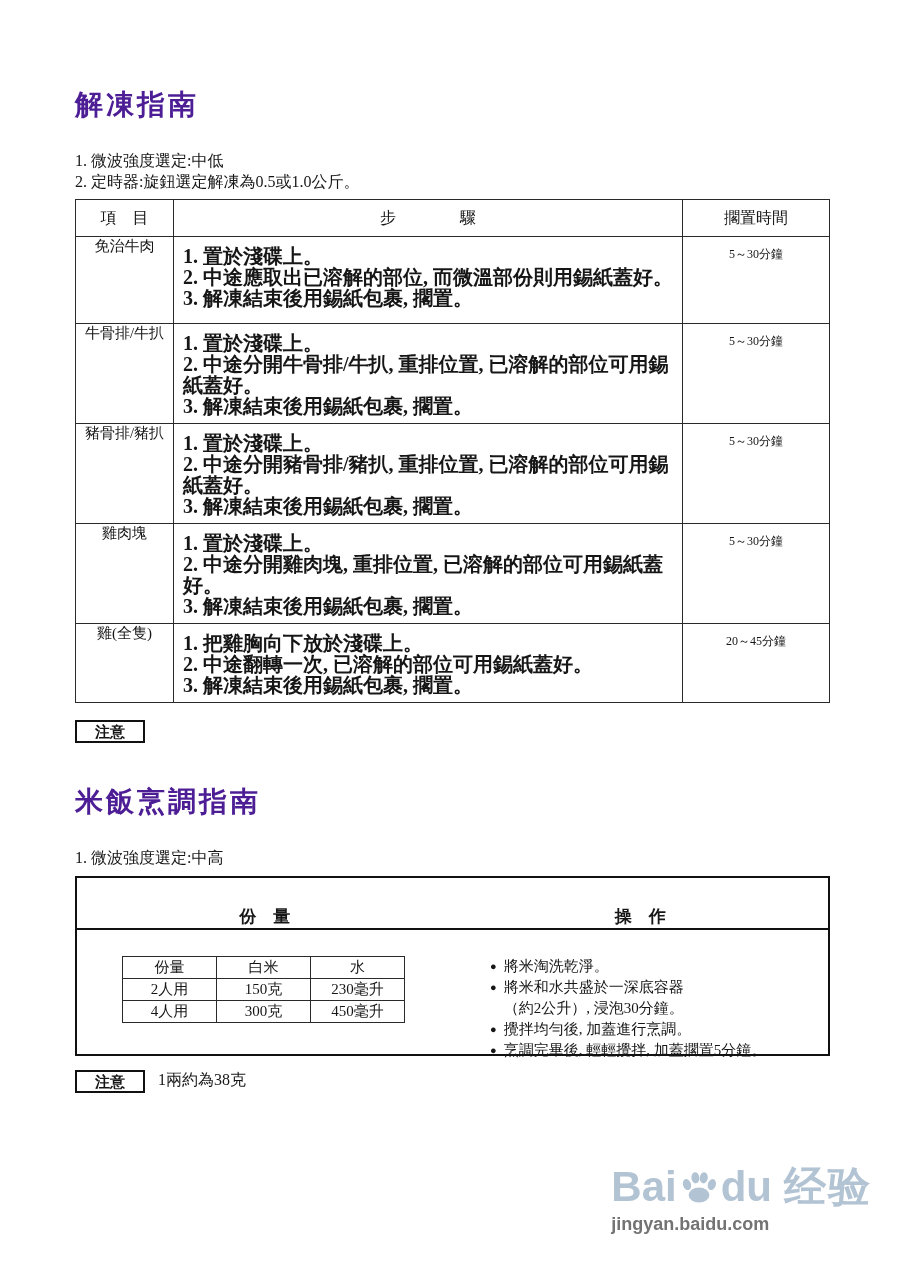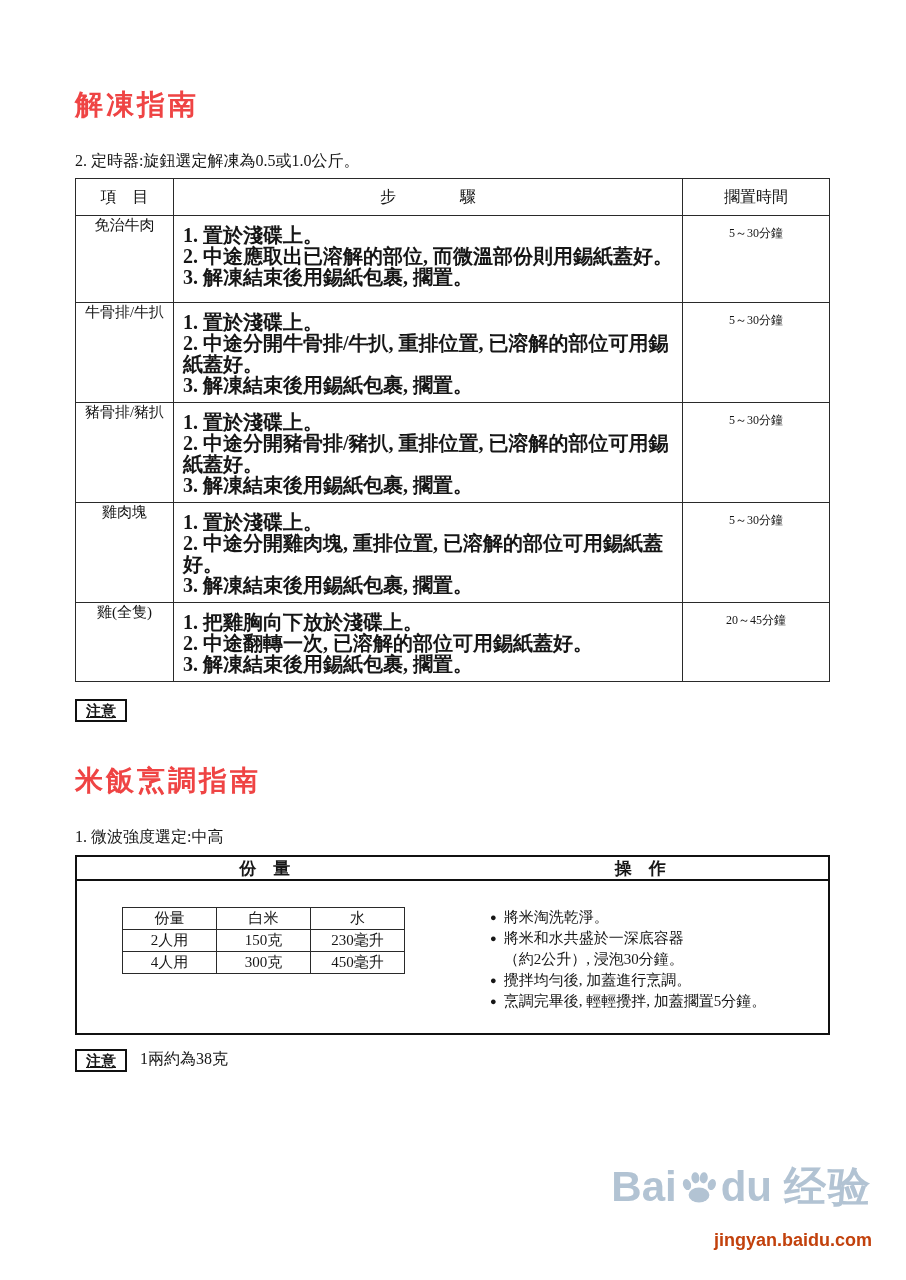--- a/index.html
+++ b/index.html
@@ -7,52 +7,52 @@
   body {
     width: 906px; height: 1280px;
     font-family: "Liberation Serif", serif;
     color: #161616;
   }
   .page { position: relative; width: 906px; height: 1280px; background: #fff; overflow: hidden; }
   .content { padding: 86px 76px 0 75px; }
 
   .title {
     font-family: "Liberation Sans", sans-serif;
-    font-size: 28px; font-weight: bold; letter-spacing: 3px; color: #ef4444;
+    font-size: 28px; font-weight: bold; letter-spacing: 3px; color: #4c1d95;
   }
   .instructions { margin-top: 26px; font-size: 16px; line-height: 21px; }
 
   table.defrost { width: 100%; border-collapse: collapse; margin-top: 7px; border-radius: 24px; }
   table.defrost th, table.defrost td { border: 1px solid #2a2a2a; }
   table.defrost th { height: 37px; font-weight: normal; font-size: 16px; text-align: center; }
   table.defrost col.c1 { width: 98px; }
   table.defrost col.c3 { width: 147px; }
   td.c-item { text-align: center; vertical-align: top; font-size: 15px; }
   td.c-steps { vertical-align: top; padding: 9px 6px 6px 9px; }
   td.c-steps div { font-size: 20px; line-height: 21px; font-weight: bold; }
   td.c-time { text-align: center; vertical-align: top; padding-top: 9px; font-size: 12px; }
   tr.r1 td { height: 87px; }
   tr.r2 td, tr.r3 td { height: 79px; }
   tr.r4 td, tr.r5 td { height: 78px; }
 
   .note { display: flex; align-items: flex-start; margin-top: 17px; }
   .note-label {
     font-family: "Liberation Sans", sans-serif;
     font-weight: bold; font-size: 15px; line-height: 19px;
-    border: 2px solid #111; padding: 0 9px; display: inline-block;
-    flex: 0 0 auto; margin-right: 13px; text-decoration: underline;
+    border: 2px solid #111; padding: 0 18px; display: inline-block;
+    flex: 0 0 auto; margin-right: 13px;
   }
   .note-text div { font-size: 16px; line-height: 22px; }
 
   .title2 { margin-top: 40px; }
 
   .rice-box { border: 2px solid #111; margin-top: 8px; height: 180px; }
   .rice-header {
-    display: flex; height: 24px; border-bottom: 2px solid #111;
-    align-items: flex-start; font-family: "Liberation Sans", sans-serif;
+    display: flex; height: 52px; border-bottom: 2px solid #111;
+    align-items: flex-end; font-family: "Liberation Sans", sans-serif;
     font-weight: bold; font-size: 17px;
   }
   .rice-header > div { width: 50%; text-align: center; }
   .rice-body { display: flex; padding: 26px 0 0 45px; }
 
   table.portion { border-collapse: collapse; font-size: 15px; align-self: flex-start; }
   table.portion th, table.portion td {
     border: 1px solid #2a2a2a; width: 94px; height: 22px;
     text-align: center; font-weight: normal;
   }
@@ -65,36 +65,37 @@
   .note2 { margin-top: 14px; }
   .note2 .note-text div { line-height: 20px; }
 
   .watermark {
     position: absolute; right: 34px; top: 1164px;
     font-family: "Liberation Sans", sans-serif; color: #b2c3d3;
   }
   .wm-row { display: flex; align-items: center; font-size: 42px; font-weight: bold; line-height: 46px; }
   .wm-paw { width: 40px; height: 40px; margin: 0 2px; flex: 0 0 auto; }
   .wm-cn { margin-left: 12px; letter-spacing: 2px; }
-  .wm-url { text-align: right; font-size: 18px; color: #c2410c; margin-top: 20px; font-weight: bold; }
+  .wm-url { font-size: 18px; color: #737373; margin-top: 4px; font-weight: bold; }
 
   .footer {
     position: absolute; top: 1296px; left: 0; width: 100%;
     text-align: center; font-size: 16px; letter-spacing: 2px;
   }
 </style>
 </head>
 <body>
 
 <div class="page">
   <div class="content">
 
     <h1 class="title">解凍指南</h1>
 
     <div class="instructions">
+      <div>1. 微波強度選定:中低</div>
       <div>2. 定時器:旋鈕選定解凍為0.5或1.0公斤。</div>
     </div>
 
     <table class="defrost">
       <colgroup>
           <col class="c1">
           <col class="c2">
           <col class="c3">
         </colgroup>
       <thead>

